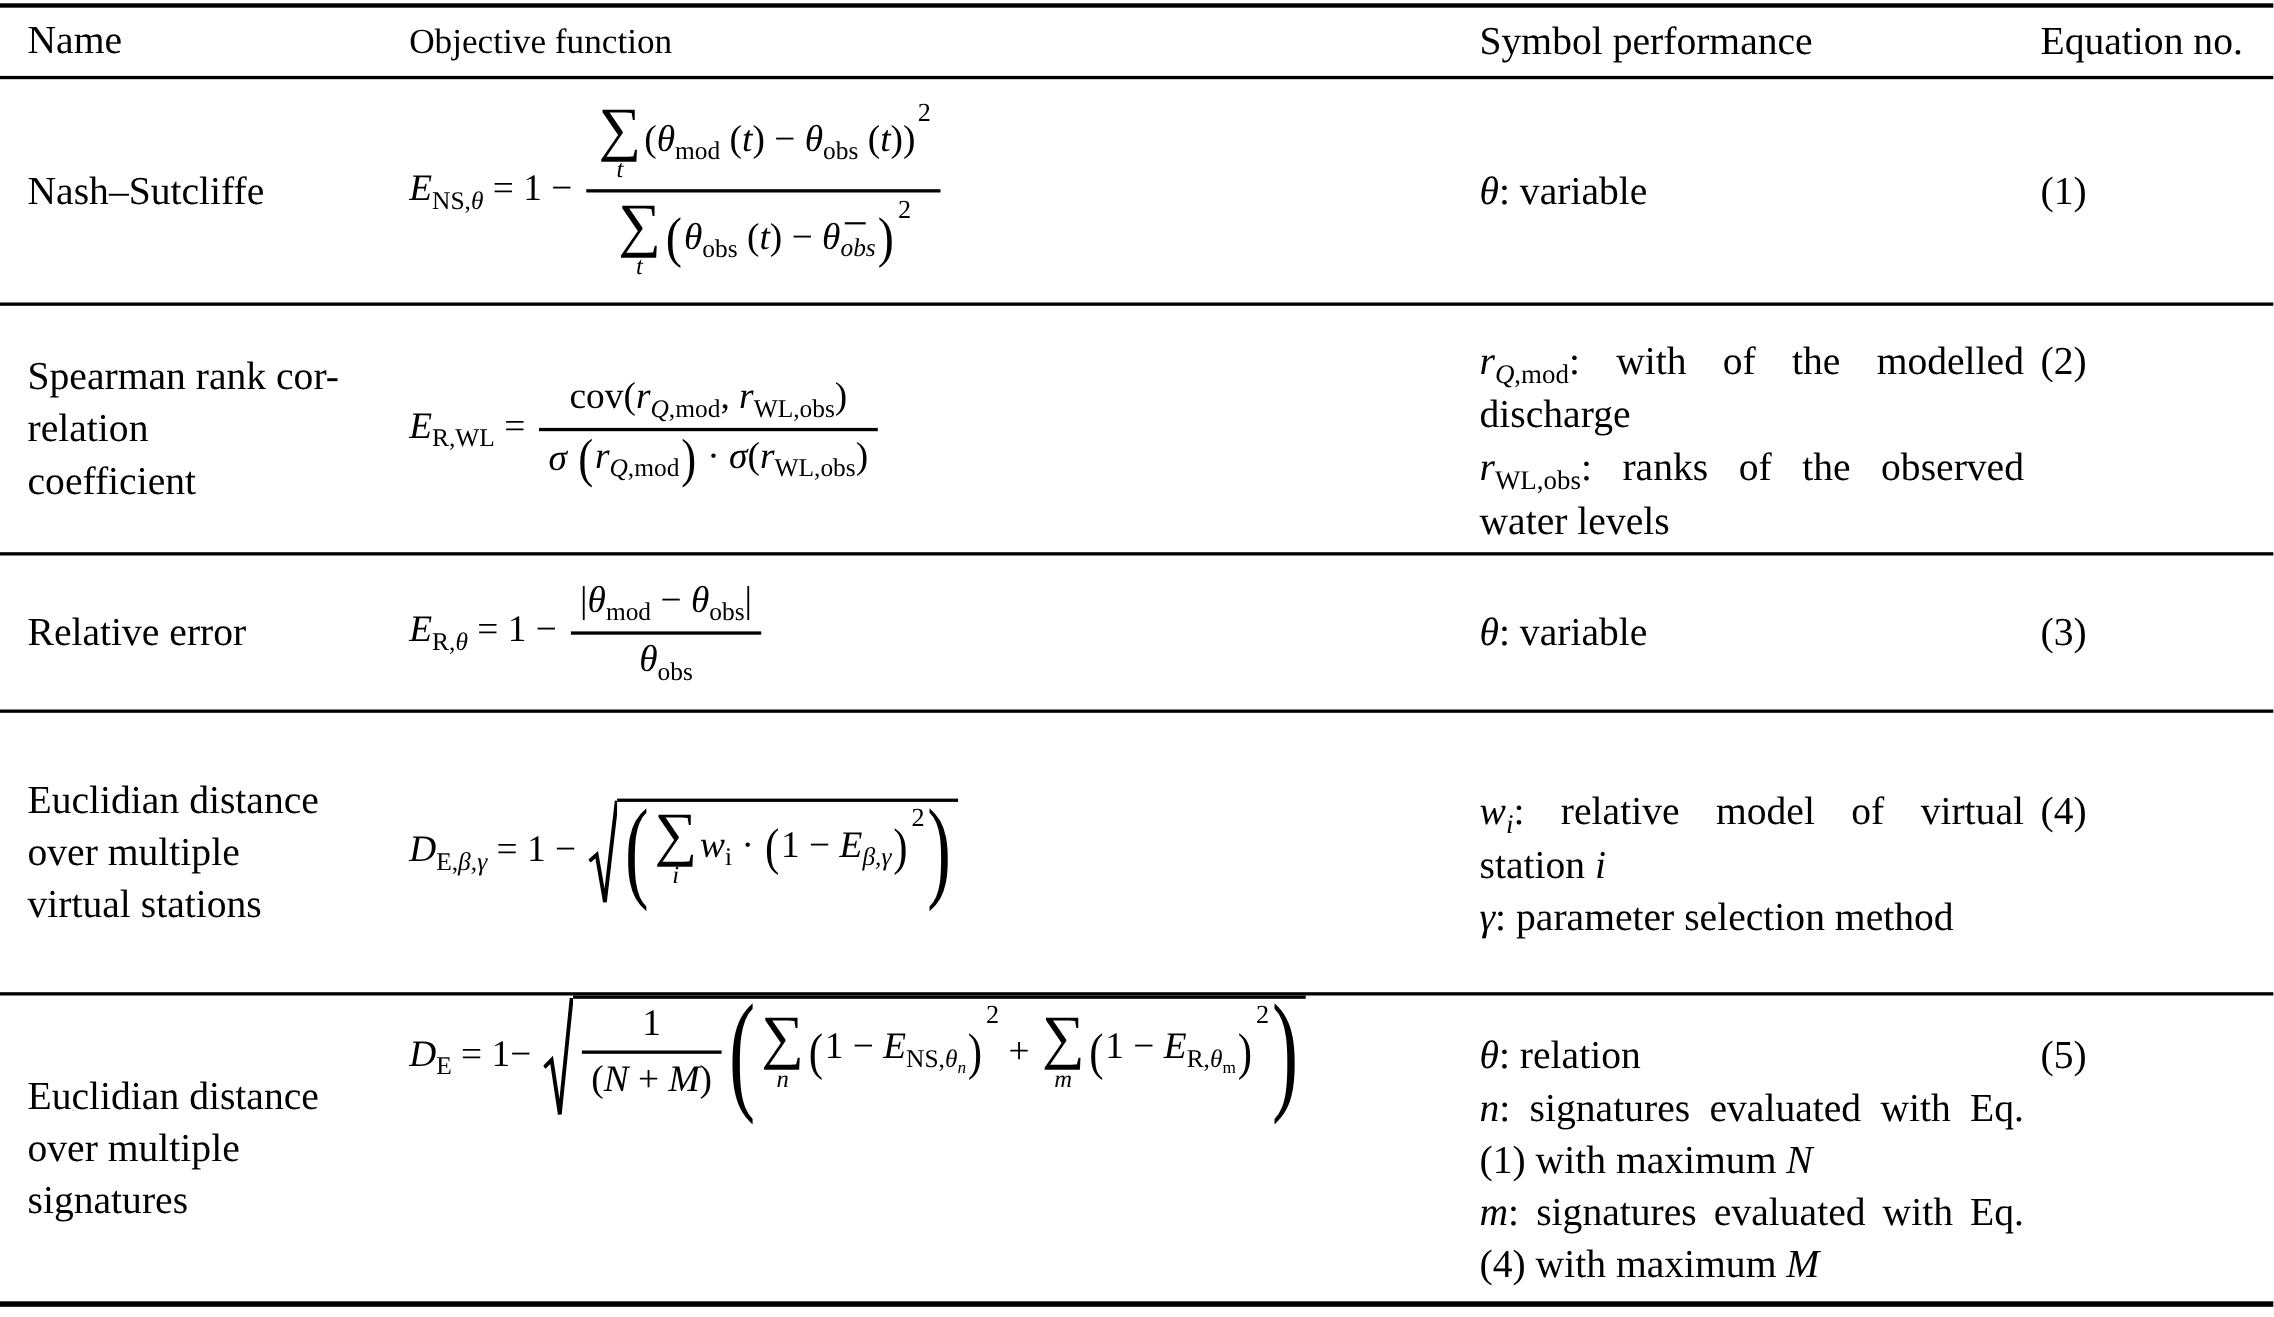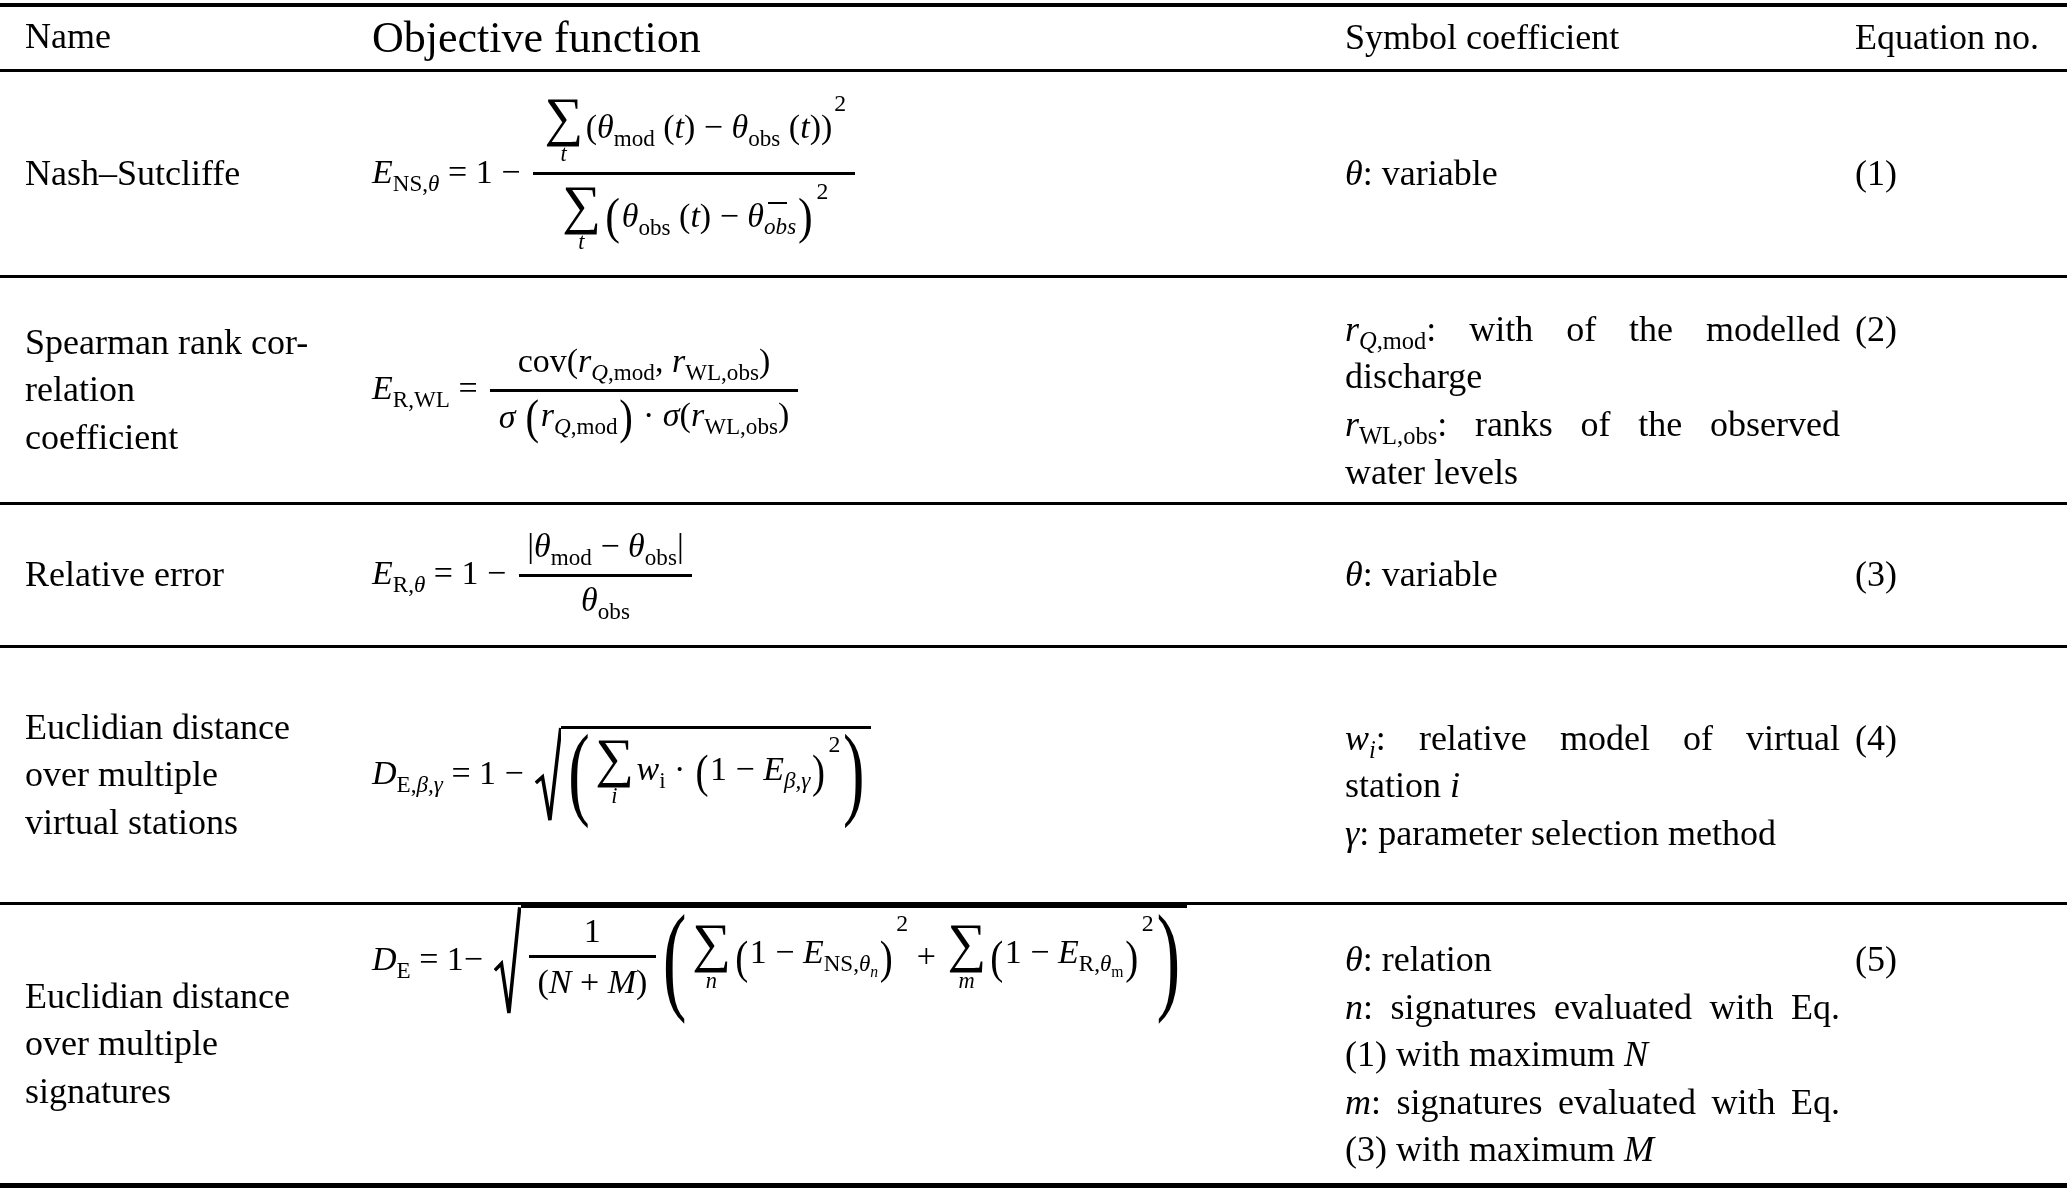--- a/index.html
+++ b/index.html
@@ -55,22 +55,22 @@
   <div class="rule" style="top:3px;height:4px"></div>
   <div class="rule" style="top:69px;height:3px"></div>
   <div class="rule" style="top:275px;height:3px"></div>
   <div class="rule" style="top:502px;height:3px"></div>
   <div class="rule" style="top:645px;height:3px"></div>
   <div class="rule" style="top:902px;height:3px"></div>
   <div class="rule" style="top:1183px;height:5px"></div>
 
   <div class="thead">
     <div class="cell name-cell">Name</div>
-    <div class="cell obj-cell" style="font-size:44px">Objective function</div>
-    <div class="cell sym-col-h">Symbol coefficient</div>
+    <div class="cell obj-cell" style="font-size:32px">Objective function</div>
+    <div class="cell sym-col-h">Symbol performance</div>
     <div class="cell eqno-col-h">Equation no.</div>
   </div>
 
   <div class="trow" style="top:72px;height:203px">
     <div class="cell name-cell">Nash–Sutcliffe</div>
     <div class="cell obj-cell">
         <span class="mrow"><span class="run"><span class="it">E</span><sub><span>NS,</span><span class="it">θ</span></sub><span> = 1 − </span></span><span class="frac"><span class="fnum"><span class="sum"><span class="sig">∑</span><span class="slim">t</span></span><span class="run"><span>(</span><span class="it">θ</span><sub><span>mod</span></sub><span> (</span><span class="it">t</span><span>) − </span><span class="it">θ</span><sub><span>obs</span></sub><span> (</span><span class="it">t</span><span>))</span></span><span class="msup">2</span></span><span class="fbar"></span><span class="fden"><span class="sum"><span class="sig">∑</span><span class="slim">t</span></span><span class="big" style="font-size: 1.3em; transform: scaleY(1.15);">(</span><span class="run"><span class="it">θ</span><sub><span>obs</span></sub><span> (</span><span class="it">t</span><span>) − </span><span class="it">θ</span><sub><span class="bar"><span class="it">obs</span></span></sub></span><span class="big" style="font-size: 1.3em; transform: scaleY(1.15);">)</span><span class="msup">2</span></span></span></span>
       </div>
     <div class="cell symwrap">
       <div class="syminner">
@@ -142,20 +142,20 @@
     <div class="cell obj-cell top">
         <span class="mrow"><span class="run"><span class="it">D</span><sub><span>E</span></sub><span> = 1− </span></span><span class="sqrt"><svg viewBox="0 0 32 100" preserveAspectRatio="none" class="rad">
               <path d="M1 58 L9 52 L18 96 L31 2" fill="none" stroke="#000" stroke-width="3.5" vector-effect="non-scaling-stroke"></path>
             </svg><span class="sbody" style="padding-bottom: 0.5em;"><span class="frac"><span class="fnum"><span class="run"><span>1</span></span></span><span class="fbar"></span><span class="fden"><span class="run"><span>(</span><span class="it">N</span><span> + </span><span class="it">M</span><span>)</span></span></span></span><span class="big" style="font-size: 2.1em; transform: scaleY(1.7);">(</span><span class="sum"><span class="sig">∑</span><span class="slim">n</span></span><span class="big" style="font-size: 1.15em; transform: scaleY(1.2);">(</span><span class="run"><span>1 − </span><span class="it">E</span><sub><span>NS,</span><span class="it">θ</span><sub><span class="it">n</span></sub></sub></span><span class="big" style="font-size: 1.15em; transform: scaleY(1.2);">)</span><span class="msup">2</span><span class="run"><span> + </span></span><span class="sum"><span class="sig">∑</span><span class="slim">m</span></span><span class="big" style="font-size: 1.15em; transform: scaleY(1.2);">(</span><span class="run"><span>1 − </span><span class="it">E</span><sub><span>R,</span><span class="it">θ</span><sub><span>m</span></sub></sub></span><span class="big" style="font-size: 1.15em; transform: scaleY(1.2);">)</span><span class="msup">2</span><span class="big" style="font-size: 2.1em; transform: scaleY(1.7);">)</span></span></span></span>
       </div>
     <div class="cell symwrap">
       <div class="syminner">
         <div class="sym">
             <div class="sym-entry"><span class="run flow"><span class="it">θ</span><span>: relation</span></span></div>
             <div class="sym-entry"><span class="run flow"><span class="it">n</span><span>: signatures evaluated with Eq. (1) with maximum </span><span class="it">N</span></span></div>
-            <div class="sym-entry"><span class="run flow"><span class="it">m</span><span>: signatures evaluated with Eq. (3) with maximum </span><span class="it">M</span></span></div>
+            <div class="sym-entry"><span class="run flow"><span class="it">m</span><span>: signatures evaluated with Eq. (4) with maximum </span><span class="it">M</span></span></div>
           </div>
         <div class="eqno">(5)</div>
       </div>
     </div>
   </div>
 
 </div>
 
 </body></html>

